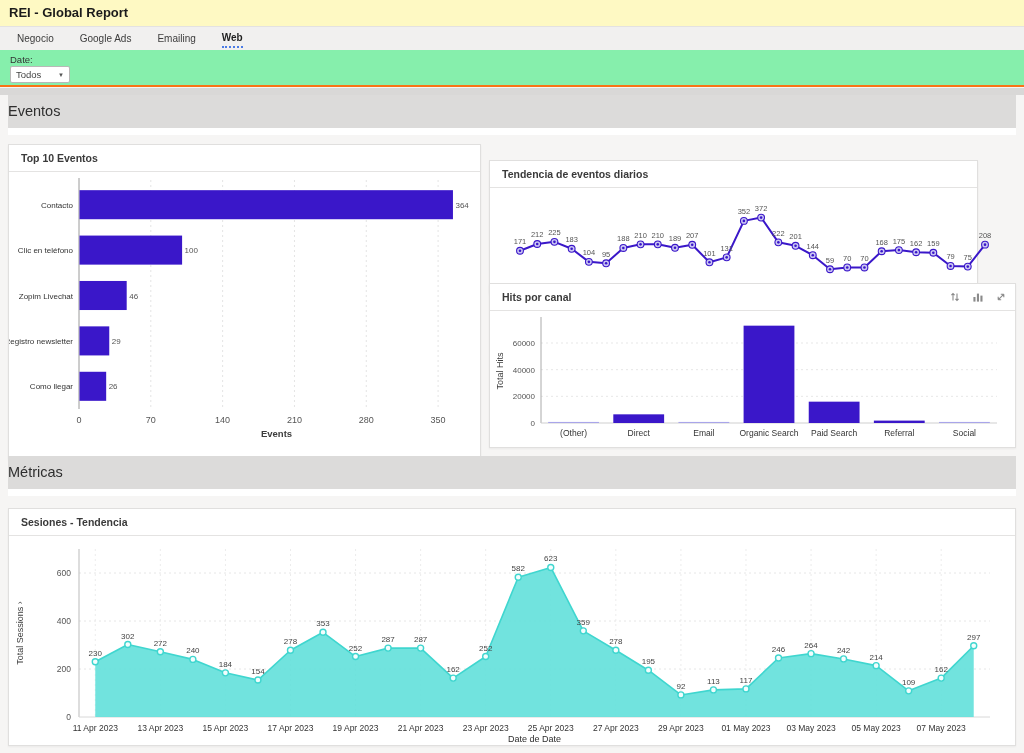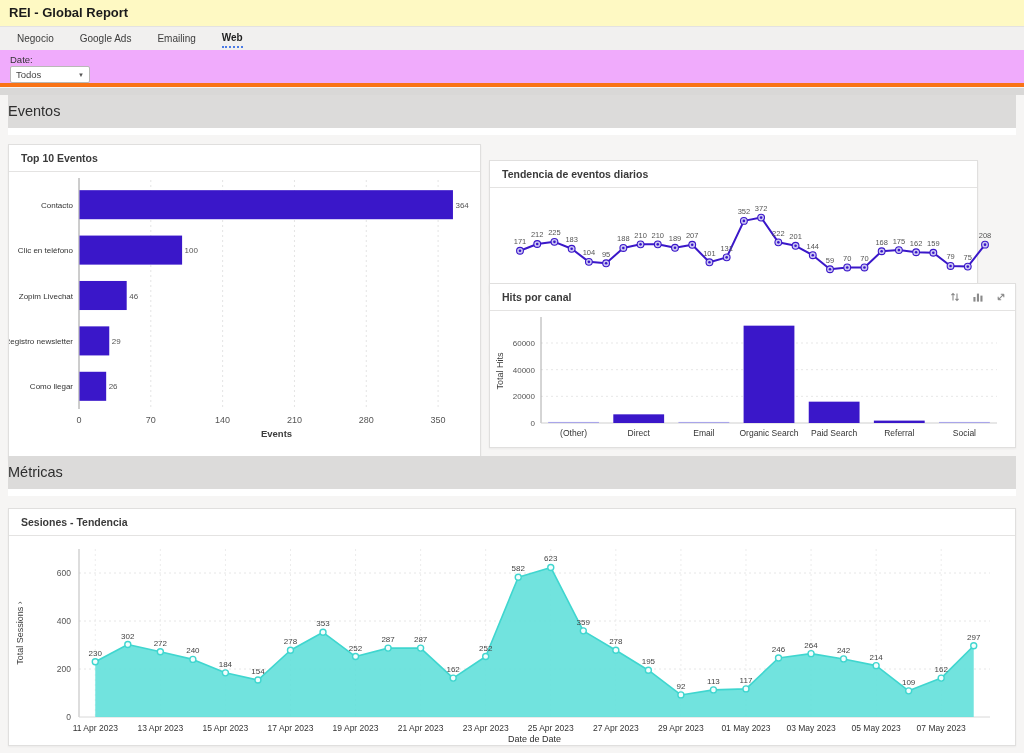--- a/index.html
+++ b/index.html
@@ -11,23 +11,23 @@
 
   #titlebar { position:absolute; top:0; left:0; width:1024px; height:26px; background:#fef9c3; }
   #page-title { position:absolute; left:9px; top:5px; font-size:13px; font-weight:bold; color:#1b1b1b; }
 
   #tabbar { position:absolute; top:26px; left:0; width:1024px; height:24px; background:#f1f0ef; border-top:1px solid #e3e2e1; display:flex; align-items:center; padding-left:4px; }
   .tab { padding:0 13px; font-size:10px; color:#3c3c3c; cursor:pointer; height:24px; display:flex; align-items:center; }
   .tab span { padding:2px 0 3px 0; }
   .tab.active { font-weight:bold; color:#1f1f1f;justify-content:center; }
   .tab.active span { border-bottom:2px dotted #4b7be5; }
 
-  #filterbar { position:absolute; top:50px; left:0; width:1024px; height:37px; background:#f0abfc; border-bottom:4px solid #f97316; }
+  #filterbar { position:absolute; top:50px; left:0; width:1024px; height:37px; background:#86efac; border-bottom:2px solid #f97316; }
   #date-label { position:absolute; left:10px; top:4px; font-size:9.5px; color:#333; }
-  #date-select { position:absolute; left:10px; top:16px; width:80px; height:17px; background:#fff; border:1px solid #b9b8b7; border-radius:2px; font-size:9.5px; color:#444; display:flex; align-items:center; justify-content:space-between; padding:0 5px; cursor:pointer; }
+  #date-select { position:absolute; left:10px; top:16px; width:60px; height:17px; background:#fff; border:1px solid #b9b8b7; border-radius:2px; font-size:9.5px; color:#444; display:flex; align-items:center; justify-content:space-between; padding:0 5px; cursor:pointer; }
   #date-select .arrow { font-size:6px; color:#555; }
 
   #strip-sep { position:absolute; top:88px; left:0; width:1024px; height:7px; background:#d9d8d7; }
 
   .section-header { position:absolute; left:8px; width:1008px; height:33px; background:#dcdbda; line-height:33px; padding-left:0; font-size:14.5px; color:#2e2e2e; }
   .section-after { position:absolute; left:8px; width:1008px; height:7px; background:#fff; }
 
   .panel { position:absolute; background:#fff; border:1px solid #e0dfde; box-shadow:0 1px 2px rgba(0,0,0,0.05); }
   .panel-header { height:27px; line-height:26px; padding:0 12px; font-size:10.5px; font-weight:bold; color:#3a3a3a; border-bottom:1px solid #e4e3e2; position:relative; }
   .panel-icons { position:absolute; right:8px; top:7px; display:flex; gap:11px; }

